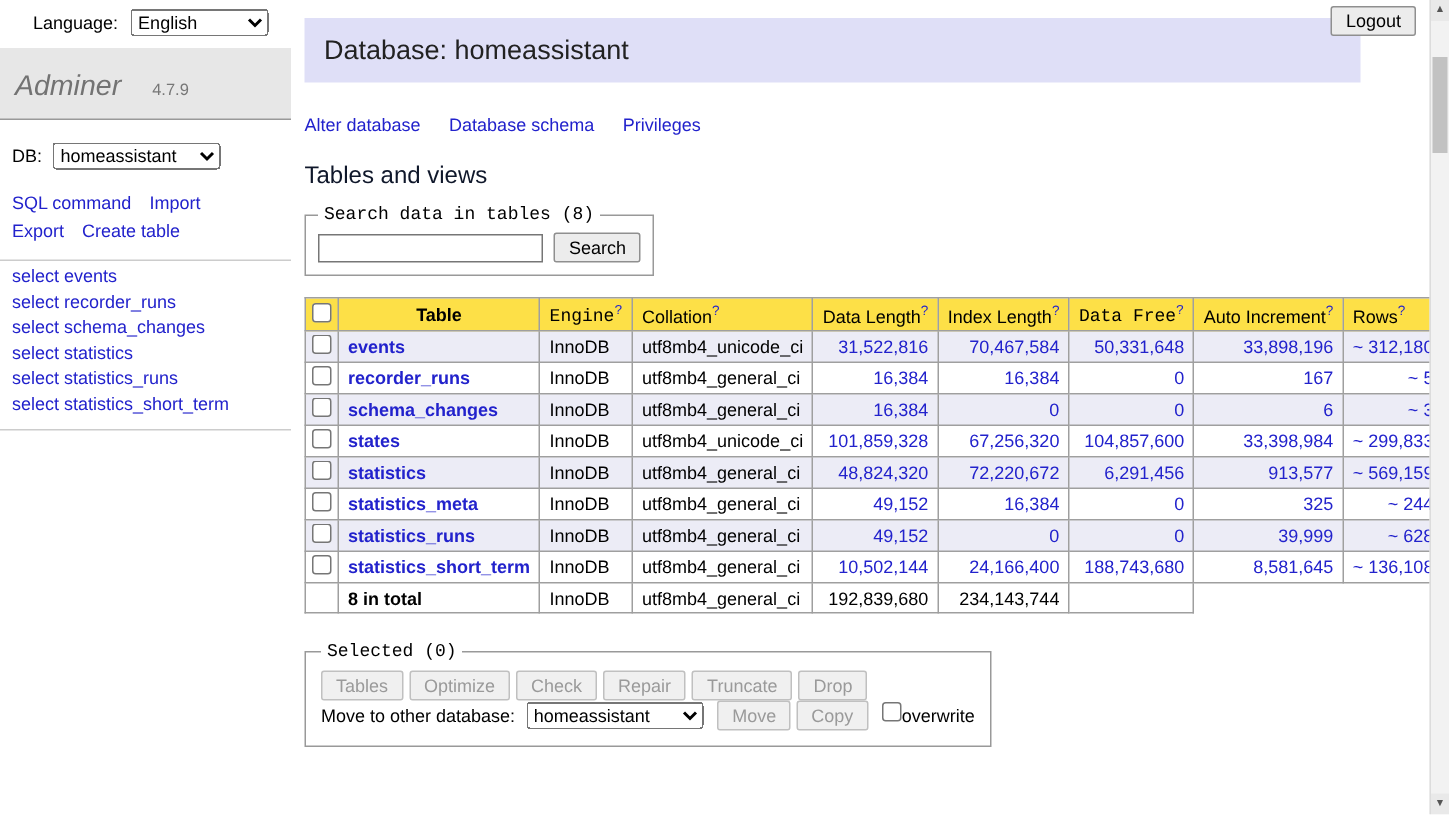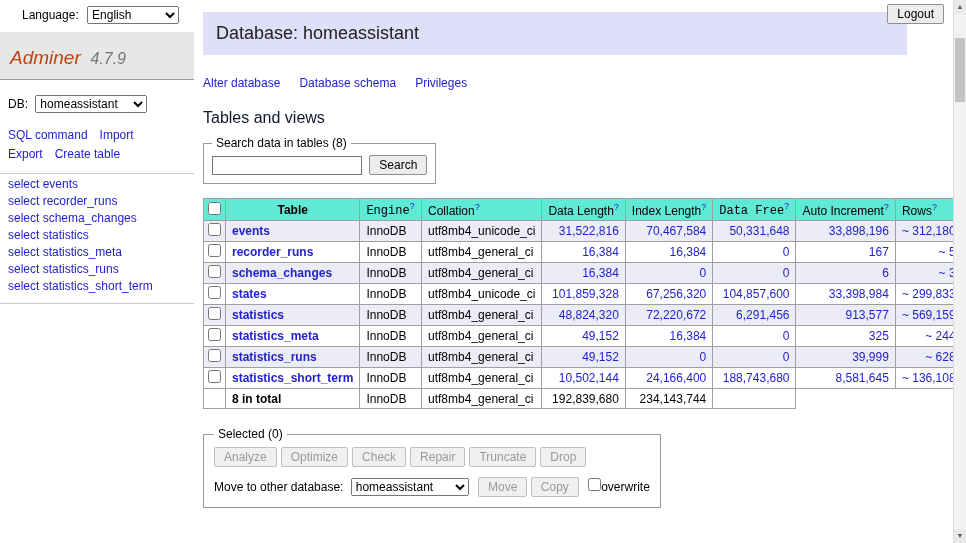--- a/index.html
+++ b/index.html
@@ -14,22 +14,22 @@
   }
   a { color: #2222cc; text-decoration: none; cursor: pointer; }
 
   #layout { display: flex; height: 100%; margin-right: 13px; }
 
   
   #sidebar { flex: 0 0 194px; width: 194px; }
   .lang-row { padding: 6px 8px 4px; white-space: nowrap; margin-left: 14px; }
   .lang-row select { width: 92px; margin-left: 5px; font: inherit; }
   h1 { background: #e7e7e7; border-bottom: 1px solid #999; padding: 10px 10px 9px; font-weight: normal; margin-top: 4px; }
-  h1 .brand { font-style: italic; font-size: 19px; color: #c2410c; }
-  h1 .ver { font-size: 16px; color: #777; margin-left: 3px; font-style: italic; }
+  h1 .brand { font-style: italic; font-size: 19px; color: #737373; }
+  h1 .ver { font-size: 11px; color: #777; margin-left: 14px; }
   .db-row { padding: 15px 8px 2px; }
   .db-row select { width: 112px; margin-left: 4px; font: inherit; }
   .side-links { padding: 11px 8px 10px; line-height: 1.55; }
   .side-links a { margin-right: 12px; }
   .tables-list { list-style: none; border-top: 1px solid #ccc; border-bottom: 1px solid #ccc; padding: 1px 8px 9px; }
   .tables-list li { padding: 1.5px 0; }
 
   
   #content { flex: 1; min-width: 0; padding: 0 46px 0 9px; }
   .topbar { display: flex; align-items: flex-start; }
@@ -43,48 +43,48 @@
   }
   button:disabled { color: #9a9a9a; border-color: #c0c0c0; background: #f0f0f0; cursor: default; }
   .logout-btn { position: absolute; top: 4px; right: 22px; }
 
   h2 { margin: 12px 0 0; background: #dfdff7; padding: 11px 13px; font-size: 18px; font-weight: normal; color: #222; }
   .db-links { margin: 21px 0 0; }
   .db-links a { margin-right: 19px; }
   h3 { font-size: 16px; font-weight: normal; margin: 19px 0 0; color: #0f172a; }
 
   fieldset { border: 1px solid #999; display: inline-block; padding: 5px 8px 8px; margin-top: 9px; }
-  legend { padding: 0 4px; }
+  legend { padding: 0 4px; font-family: Liberation Mono, monospace; }
   .search-fs input[type=text] { width: 150px; height: 19px; border: 1px solid #767676; padding: 1px 3px; font: inherit; vertical-align: middle; }
   .search-fs button { margin-left: 4px; }
 
   table { border-collapse: collapse; margin-top: 14px; }
   th, td { border: 1px solid #9f9f9f; padding: 2.5px 6px; text-align: left; font-weight: normal; white-space: nowrap; height: 20px; }
-  thead td, thead th { background: #5eead4; }
+  thead td, thead th { background: #fde047; }
   thead th { font-weight: bold; text-align: center; }
   sup { font-size: 9px; color: #2222cc; }
   tbody.rows tr:nth-child(odd) { background: #ececf6; }
   th.tname a { font-weight: bold; }
   td.num { text-align: right; }
   .check { text-align: center; width: 24px; padding: 2px 4px; }
   .w-table { min-width: 118px; }
   .w-engine { min-width: 48px; font-family: Liberation Mono, monospace; }
   .w-coll { min-width: 104px; }
   .w-dl, .w-il { min-width: 76px; }
   .w-df { min-width: 64px; font-family: Liberation Mono, monospace; }
   .w-ai { min-width: 80px; }
   .w-rows { min-width: 56px; }
   .w-com { min-width: 56px; }
   tbody.total tr { background: #fff; }
   tbody.total th { font-weight: bold; }
   tbody.total td.num { color: #000; }
 
   .sel-fs { margin-top: 18px; padding: 6px 10px 10px; }
   .btnrow button { margin-right: 4px; }
-  .moverow { margin-top: 10px; }
+  .moverow { }
   .moverow select { width: 118px; font: inherit; margin: 0 6px 0 4px; }
   .moverow label { margin-left: 6px; }
 
   
   #scrollbar { position: absolute; top: 0; right: 0; bottom: 0; width: 13px; background: #f2f2f2; border-left: 1px solid #dcdcdc; }
   .sb-btn { height: 14px; font-size: 7px; color: #555; text-align: center; line-height: 14px; background: #e9e9e9; }
   .sb-btn.bottom { position: absolute; bottom: 0; left: 0; right: 0; }
   .sb-thumb { position: absolute; top: 38px; left: 1px; right: 1px; height: 64px; background: #c2c2c2; }
 </style>
 </head>
@@ -111,21 +111,20 @@
     </div>
     <p class="side-links">
       <a>SQL command</a><a>Import</a><br>
       <a>Export</a><a>Create table</a>
     </p>
     <ul class="tables-list">
         <li><a>select events</a></li>
         <li><a>select recorder_runs</a></li>
         <li><a>select schema_changes</a></li>
         <li><a>select statistics</a></li>
-        <li><a>select statistics_meta</a></li>
         <li><a>select statistics_runs</a></li>
         <li><a>select statistics_short_term</a></li>
       </ul>
   </div>
 
   <div id="content">
 
     <h2>Database: homeassistant</h2>
 
     <p class="db-links">
@@ -261,21 +260,21 @@
           <td>utf8mb4_general_ci</td>
           <td class="num">192,839,680</td>
           <td class="num">234,143,744</td>
           <td class="num"></td>
         </tr>
       </tbody>
     </table>
 
     <fieldset class="sel-fs">
       <legend>Selected (0)</legend>
-      <div class="btnrow"><button disabled="">Analyze</button><button disabled="">Optimize</button><button disabled="">Check</button><button disabled="">Repair</button><button disabled="">Truncate</button><button disabled="">Drop</button></div>
+      <div class="btnrow"><button disabled="">Tables</button><button disabled="">Optimize</button><button disabled="">Check</button><button disabled="">Repair</button><button disabled="">Truncate</button><button disabled="">Drop</button></div>
       <div class="moverow">
         <span>Move to other database:</span>
         <select>
           <option>homeassistant</option>
         </select>
         <button disabled="">Move</button>
         <button disabled="">Copy</button>
         <label><input type="checkbox" style=""><span>overwrite</span></label>
       </div>
     </fieldset>

